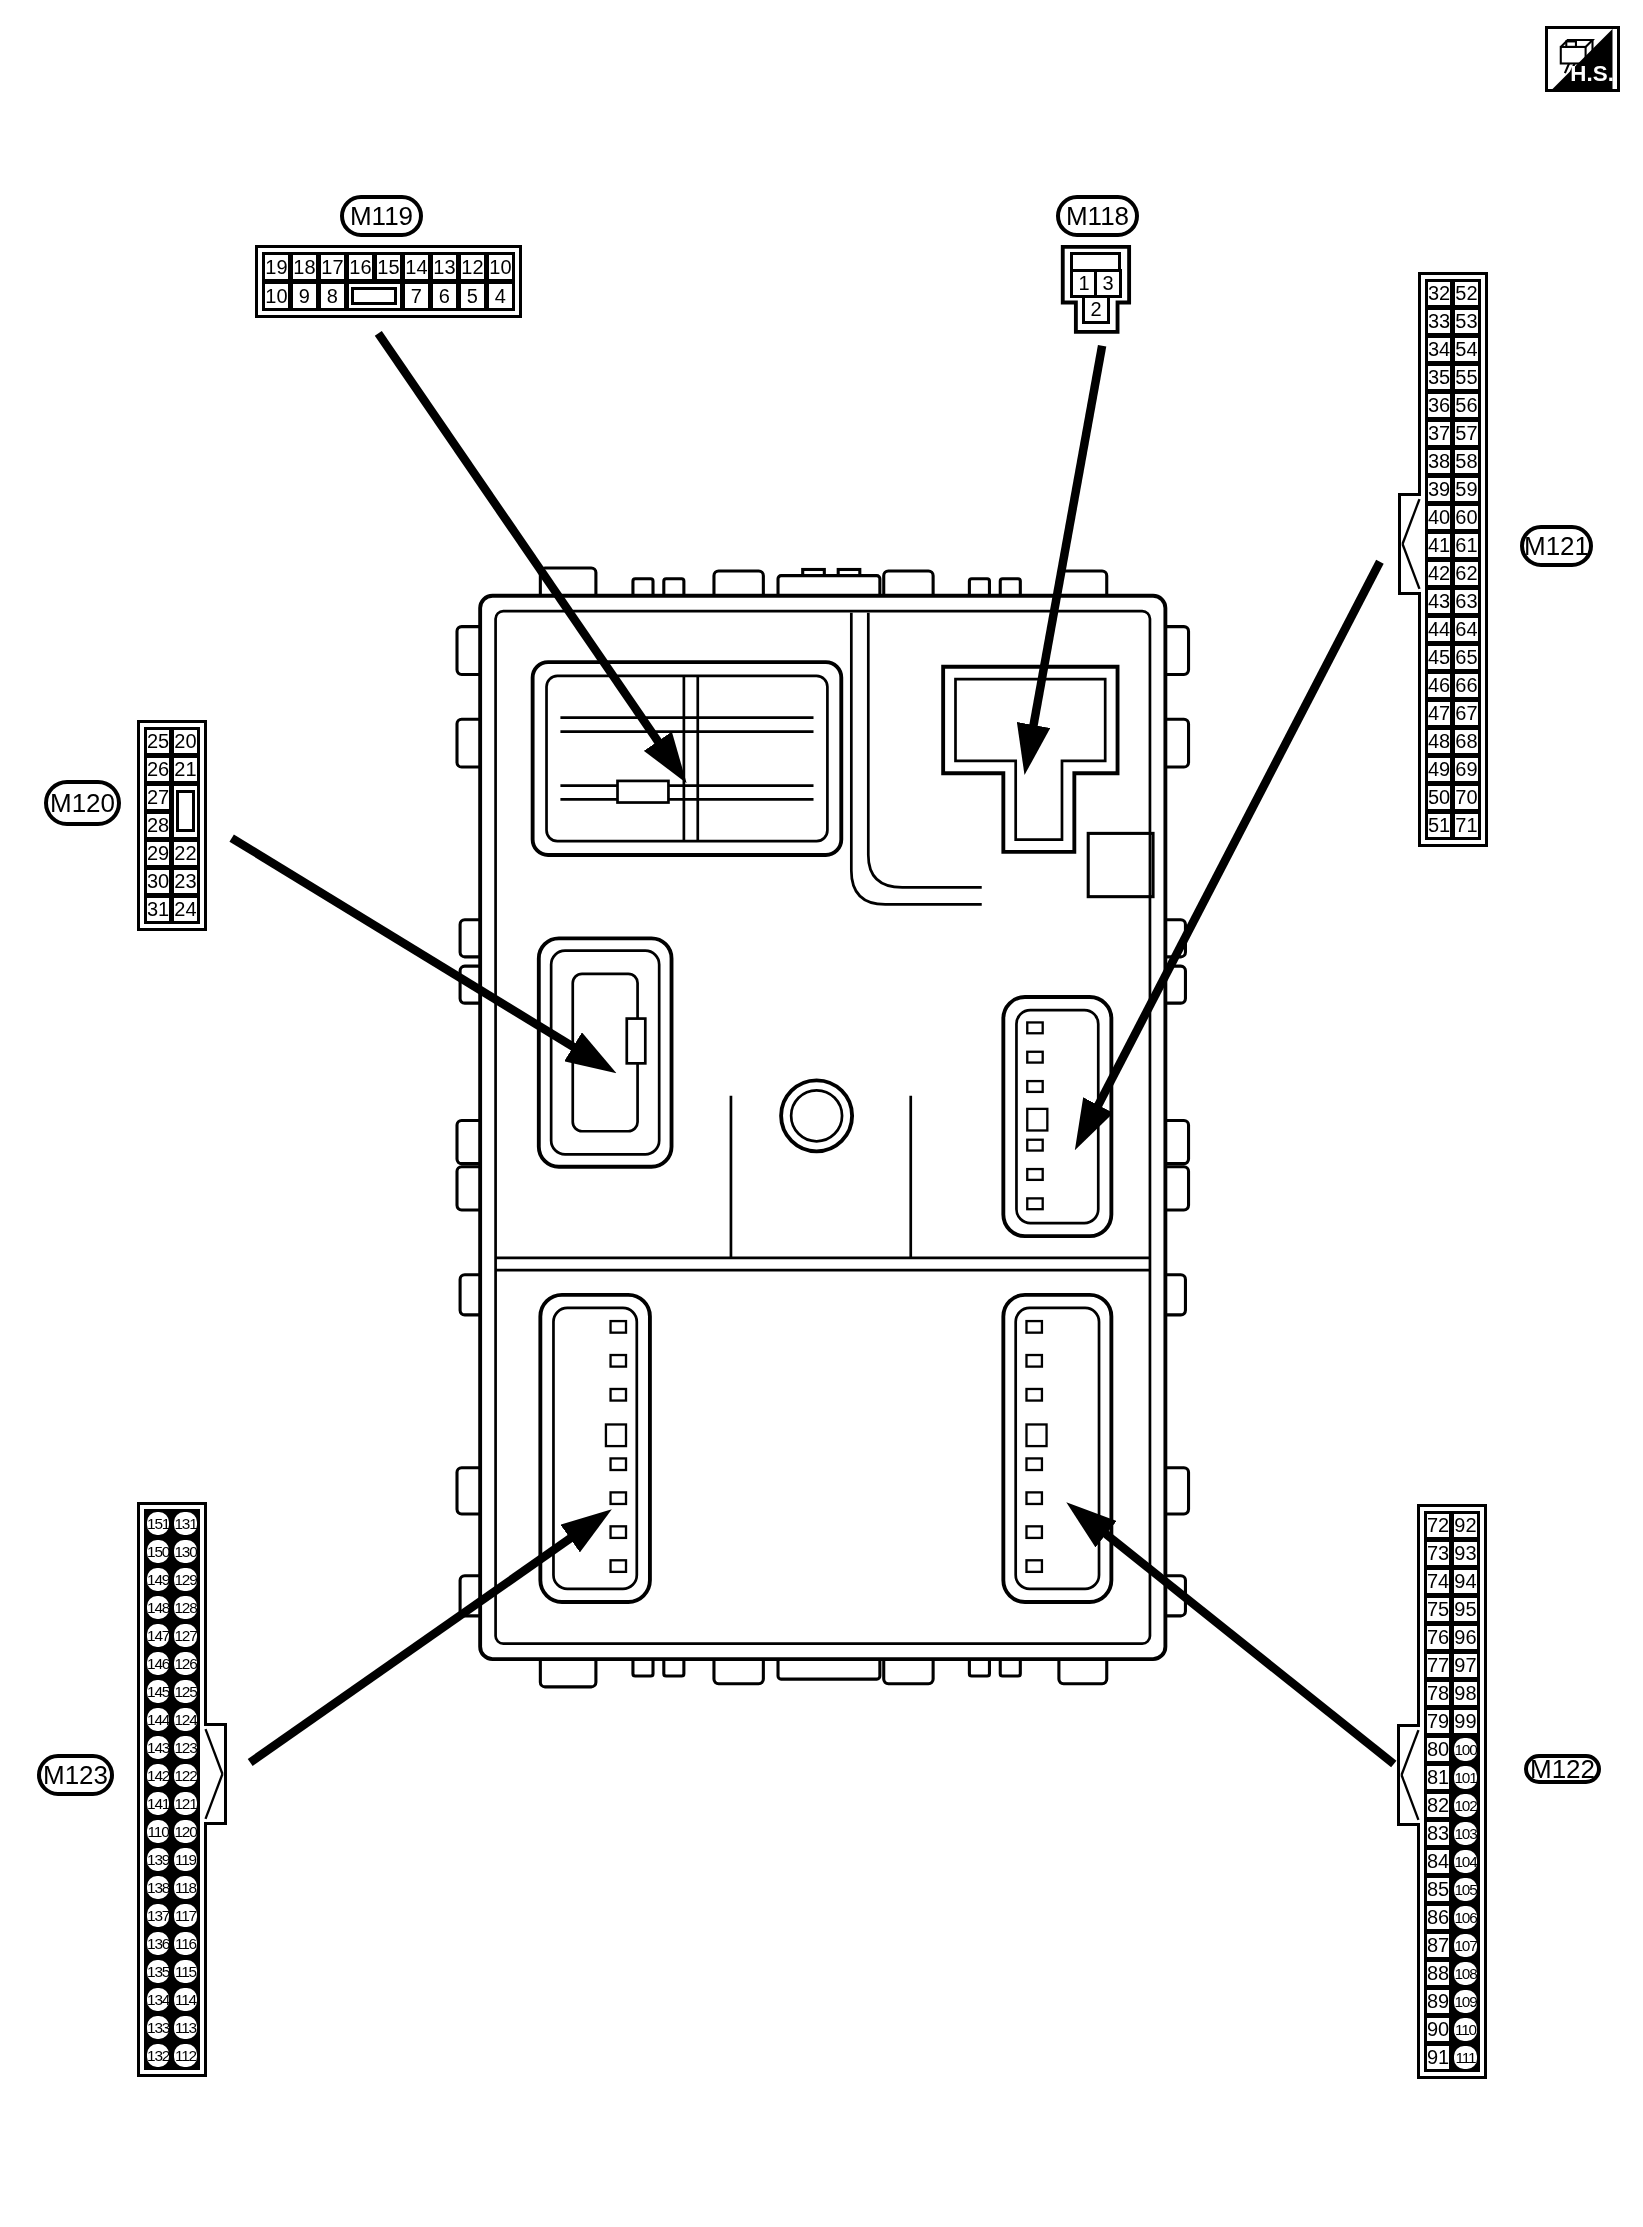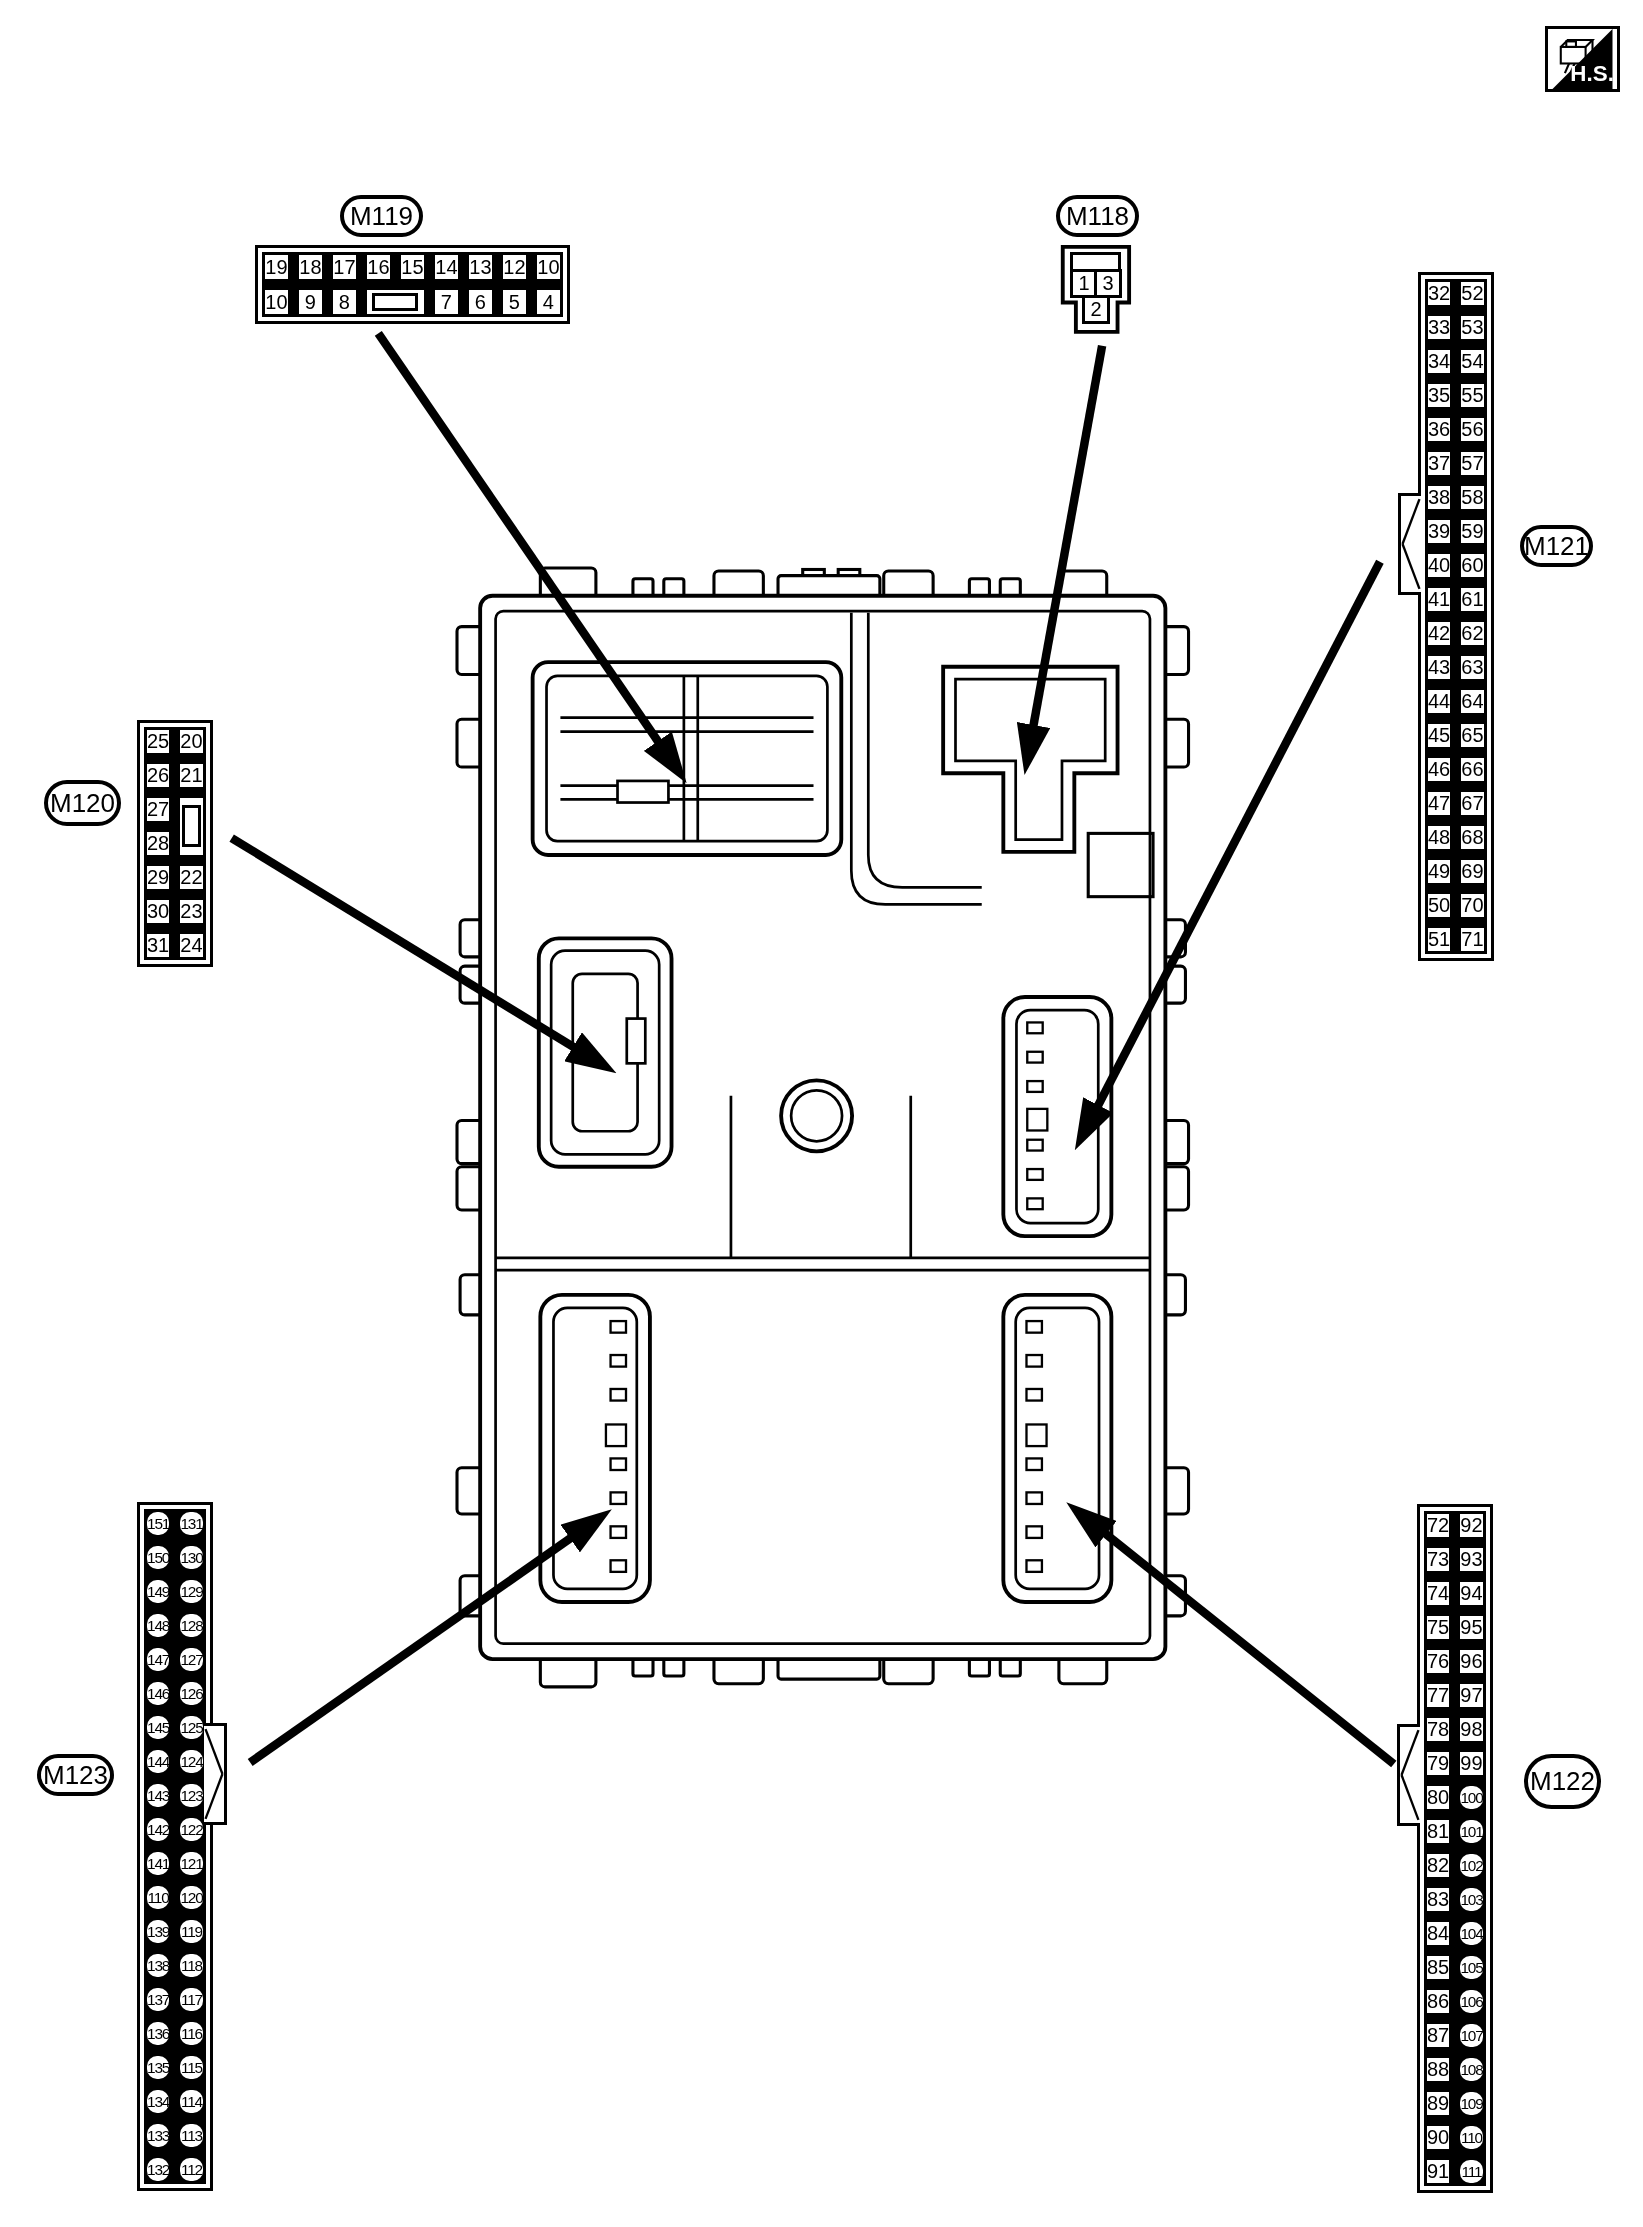--- a/index.html
+++ b/index.html
@@ -1,20 +1,20 @@
 <!DOCTYPE html>
 <html style="font-size:12.3px"><head>
 <meta charset="utf-8">
 <style>
   html,body{margin:0;padding:0;background:#fff;}
   #stage{position:relative;width:1644px;height:2227px;background:#fff;overflow:hidden;
          font-family:"Liberation Sans",sans-serif;color:#000;}
   
   .pin-table{position:absolute;border:3.9px solid #000;background:#fff;padding:3.9px;box-sizing:border-box;}
-  .pin-grid{display:grid;background:#000;gap:11px;border:3.1px solid #000;}
+  .pin-grid{display:grid;background:#000;gap:5px;border:3.1px solid #000;}
   .pin-cell{background:#fff;display:flex;align-items:center;justify-content:center;
             font-size:20px;line-height:1;}
   .pin-cell.n3{font-size:15.4px;letter-spacing:-1.2px;border-radius:10px;}
   .slot-cell{background:#fff;display:flex;align-items:center;justify-content:center;}
   .slot-h{width:40px;height:12.3px;border:3.1px solid #000;background:#fff;}
   .slot-v{width:12.3px;height:36px;border:3.1px solid #000;background:#fff;}
   
   .key-tab{position:absolute;background:#fff;border:3.1px solid #000;box-sizing:border-box;}
   .key-tab.left{border-right:none;}
   .key-tab.right{border-left:none;}
@@ -201,21 +201,21 @@
       </g>
     </svg>
     <span class="hs-text">H.S.</span>
   </div>
 
   <div class="conn-label" style="left:340px;top:195px;width:83px;height:42px">M119</div>
   <div class="conn-label" style="left:1056px;top:195px;width:83px;height:42px">M118</div>
   <div class="conn-label" style="left:1520px;top:525px;width:73px;height:42px">M121</div>
   <div class="conn-label" style="left:44px;top:780px;width:77px;height:46px">M120</div>
   <div class="conn-label" style="left:37px;top:1754px;width:77px;height:42px">M123</div>
-  <div class="conn-label" style="left:1524px;top:1754px;width:77px;height:55px">M122</div>
+  <div class="conn-label" style="left:1524px;top:1754px;width:77px;height:30px">M122</div>
 
   <div class="pin-table" style="left:255px;top:245px">
     <div class="pin-grid" id="grid-m119" style="grid-template-columns:repeat(9,23px);grid-auto-rows:24px">
         <div class="pin-cell">19</div>
         <div class="pin-cell">18</div>
         <div class="pin-cell">17</div>
         <div class="pin-cell">16</div>
         <div class="pin-cell">15</div>
         <div class="pin-cell">14</div>
         <div class="pin-cell">13</div>

